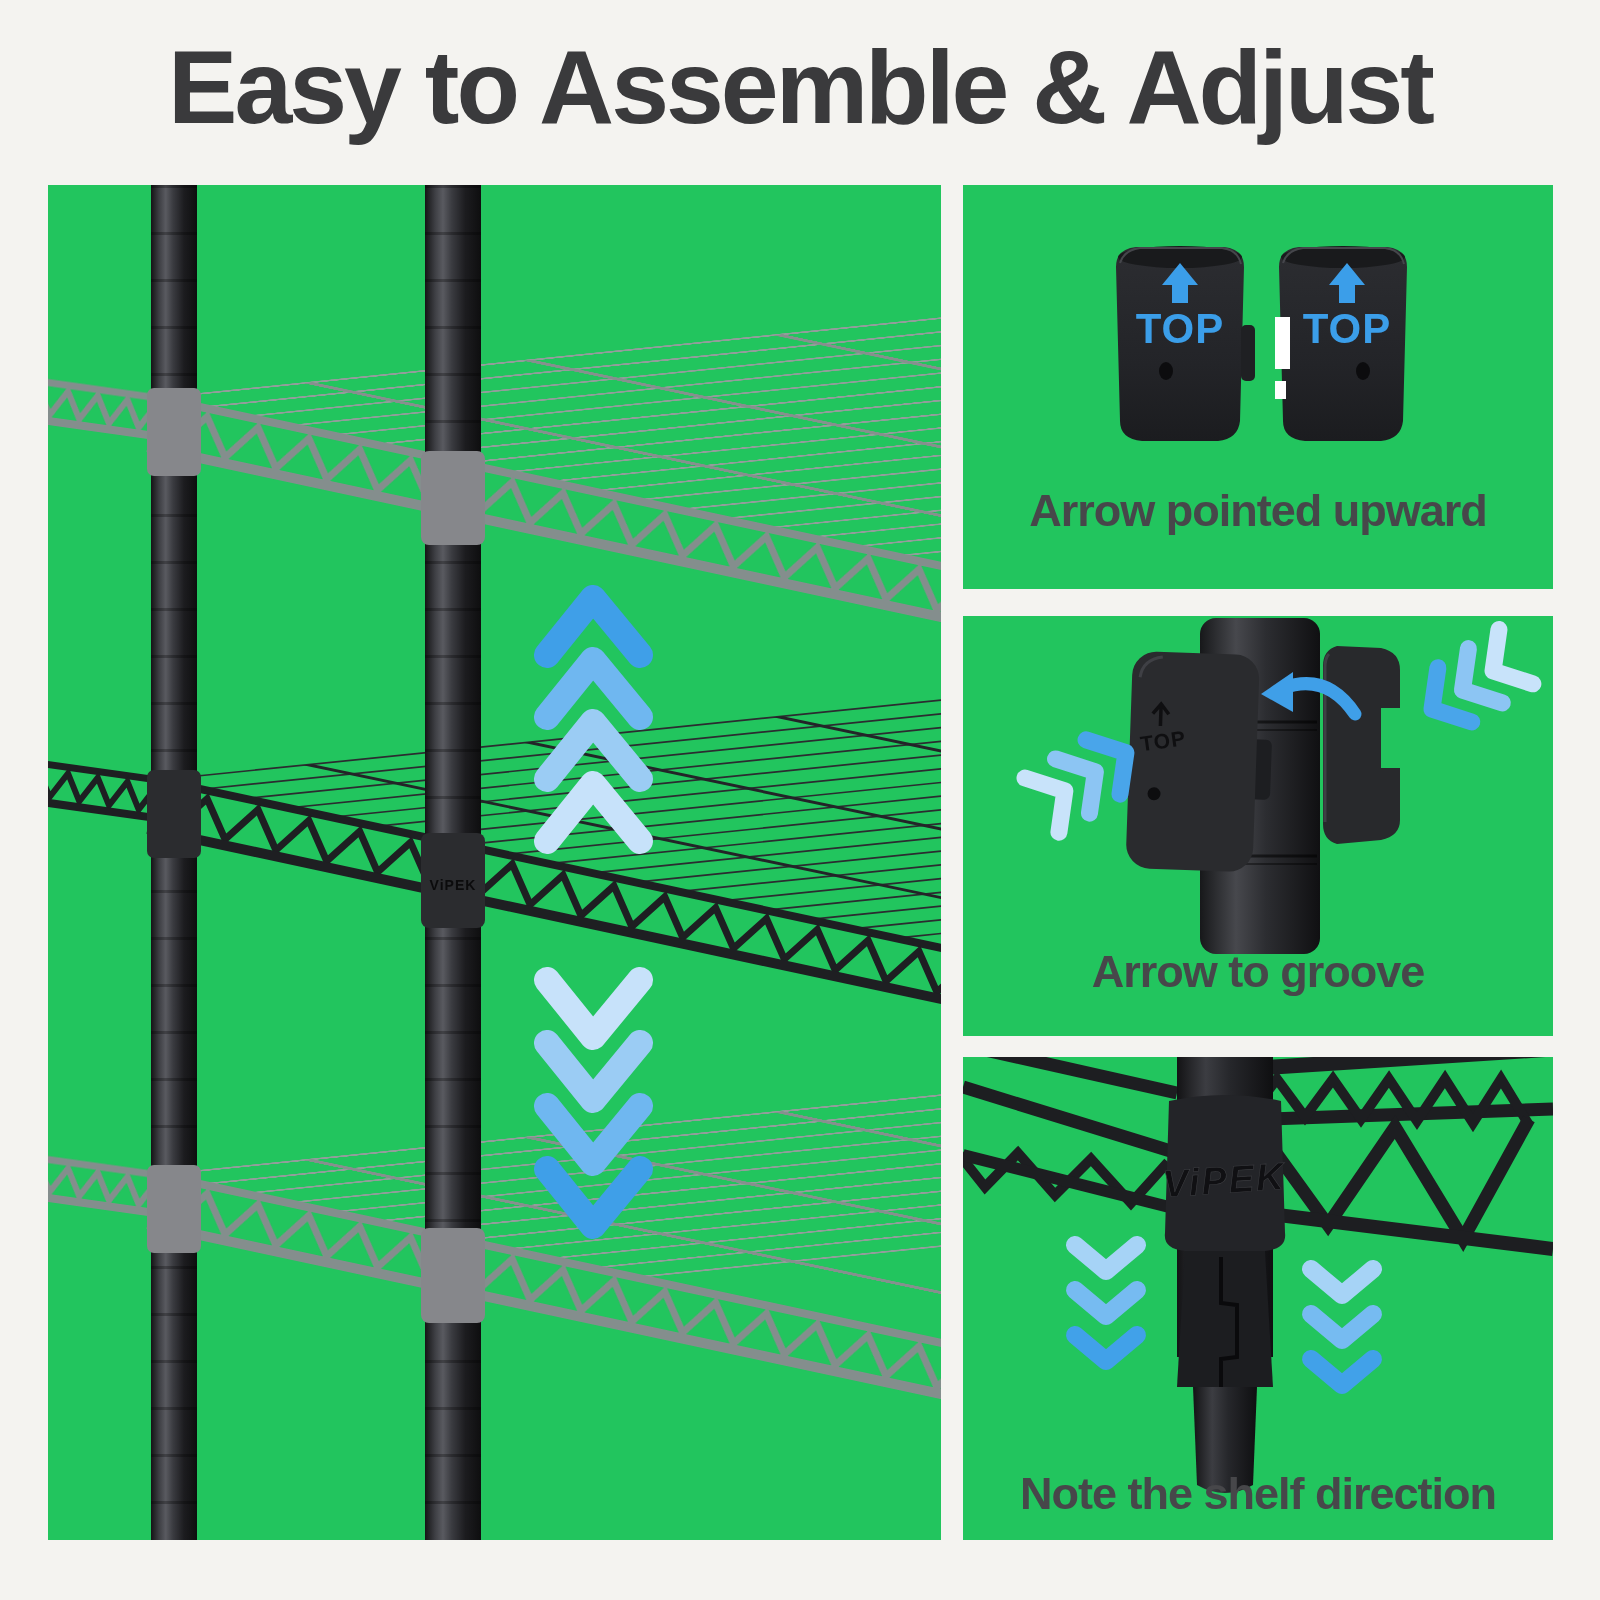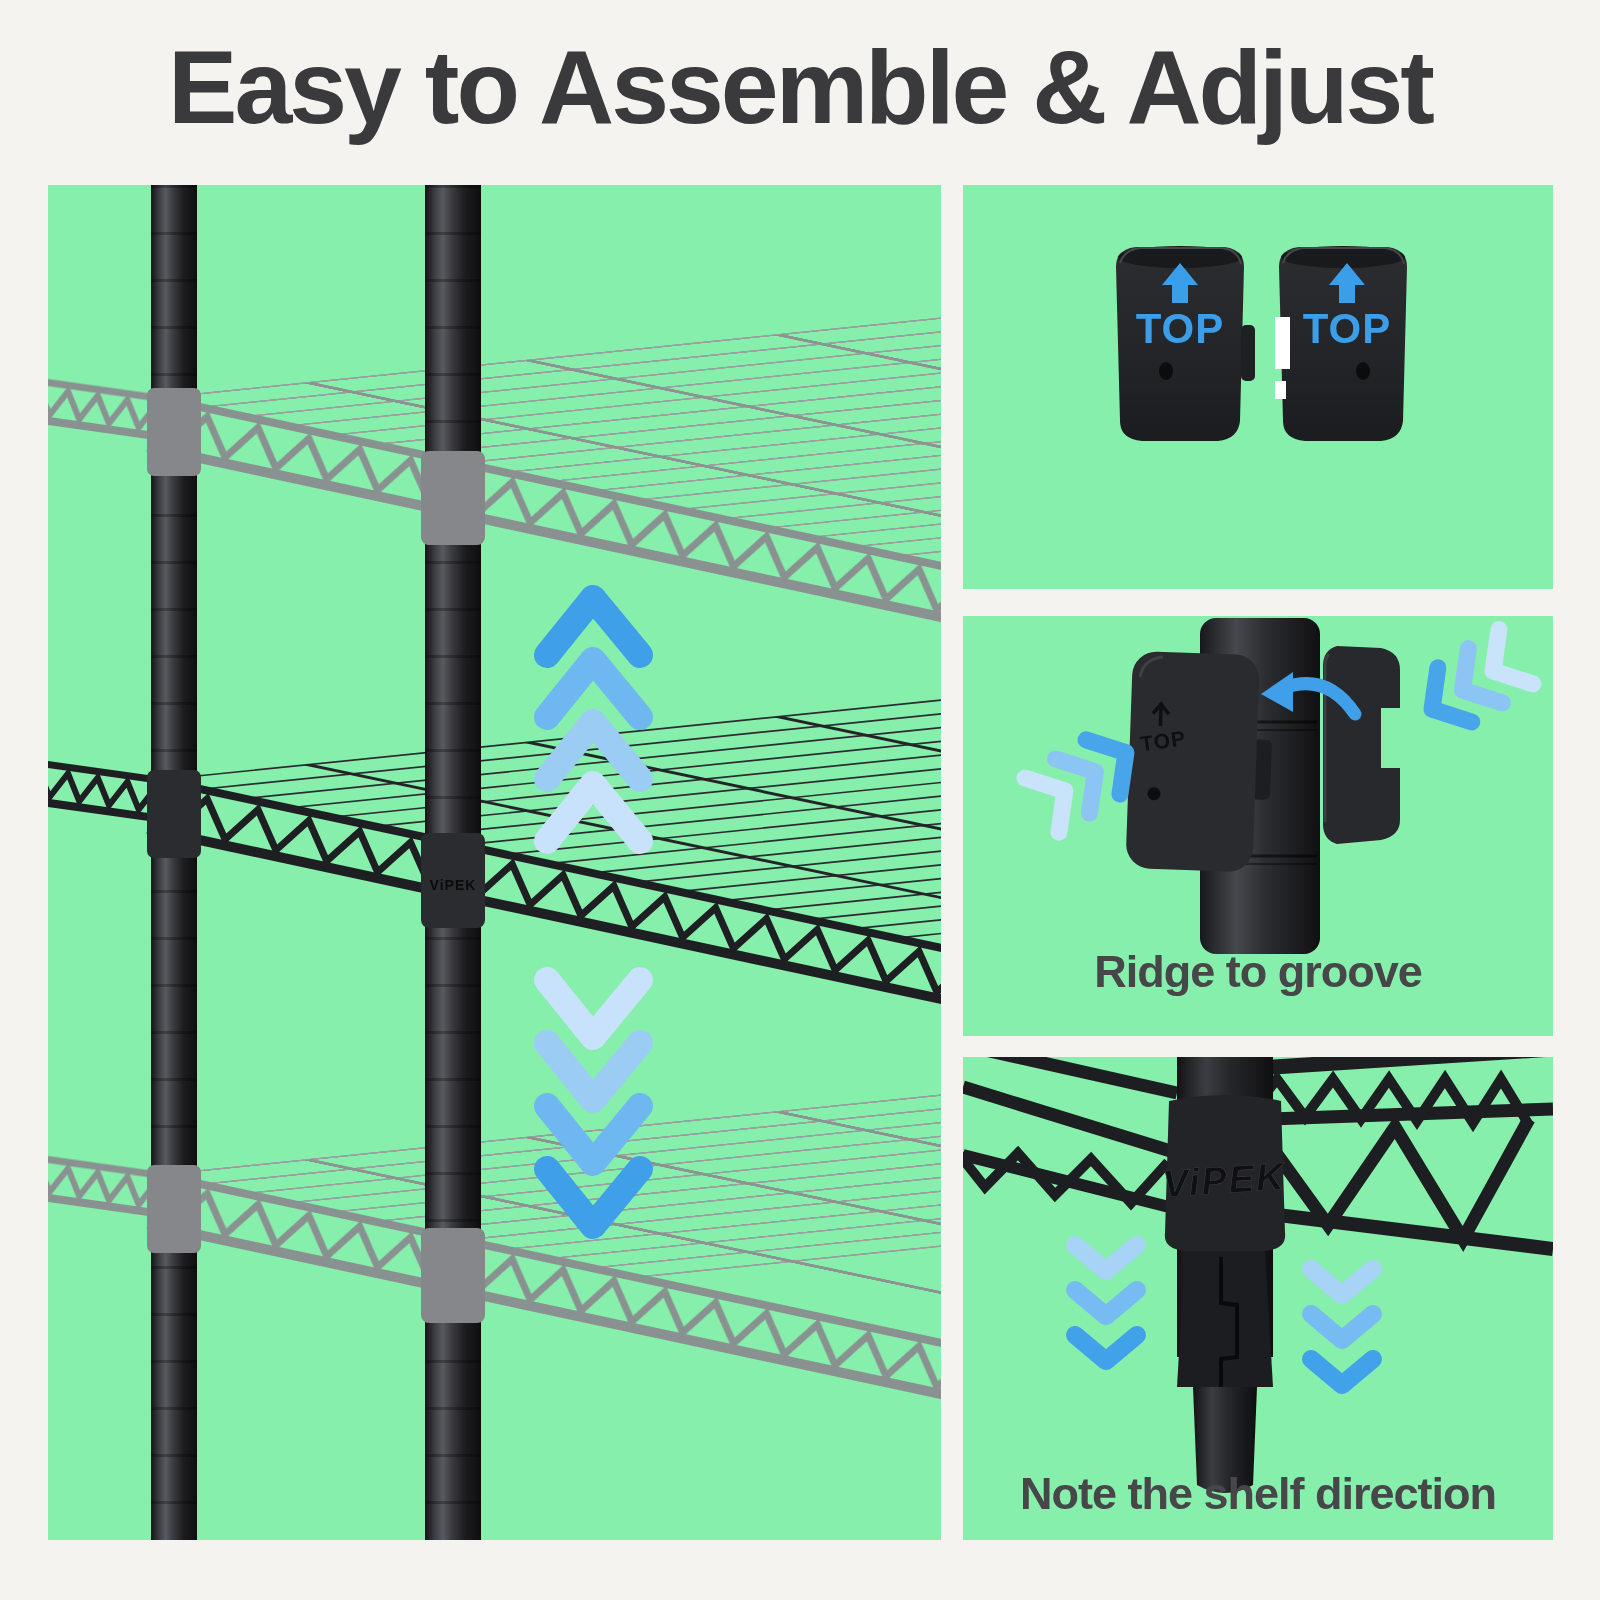--- a/index.html
+++ b/index.html
@@ -1,20 +1,20 @@
 <!DOCTYPE html>
 <html><head>
 <meta charset="utf-8">
 <style>
   html,body{margin:0;padding:0;background:#f4f3f0;}
   .stage{position:relative;width:1600px;height:1600px;background:#f4f3f0;overflow:hidden;
          font-family:"Liberation Sans", sans-serif;}
   .title{position:absolute;top:30px;left:0;width:100%;text-align:center;
          font-size:104px;font-weight:700;letter-spacing:-3px;color:#3a3a3c;line-height:1.1;}
-  .panel{position:absolute;background:#86efac;}
+  .panel{position:absolute;background:#22c55e;}
   #main-panel{left:48px;top:185px;width:893px;height:1355px;}
   #panel-arrow{left:963px;top:185px;width:590px;height:404px;}
   #panel-ridge{left:963px;top:616px;width:590px;height:420px;}
   #panel-direction{left:963px;top:1057px;width:590px;height:483px;}
   .caption{position:absolute;left:0;width:100%;text-align:center;
            font-size:45px;font-weight:700;color:#47474a;letter-spacing:-1px;}
   #panel-arrow .caption{bottom:52px;}
   #panel-ridge .caption{bottom:38px;}
   #panel-direction .caption{bottom:20px;}
   svg{display:block;}
@@ -231,20 +231,21 @@
         <rect x="2" y="76" width="15" height="52" fill="#ffffff"></rect>
         <rect x="2" y="140" width="11" height="18" fill="#ffffff"></rect>
         <g>
           <polygon class="accent-fill" points="74,22 56,44 92,44"></polygon>
           <rect class="accent-fill" x="66" y="44" width="16" height="18"></rect>
         </g>
         <text class="sleeve-label accent-fill" x="74" y="102" text-anchor="middle" font-size="42" letter-spacing="1">TOP</text>
         <ellipse cx="90" cy="130" rx="7" ry="9" fill="#0c0c0e"></ellipse>
       </g>
     </svg>
+    <div class="caption">Arrow pointed upward</div>
   </div>
 
   <div class="panel" id="panel-ridge">
     <svg width="590" height="420" viewBox="0 0 590 420">
       <defs>
         <linearGradient id="pg2" x1="0" y1="0" x2="1" y2="0">
           <stop offset="0" stop-color="#17181a"></stop>
             <stop offset="0.3" stop-color="#47484d"></stop>
           <stop offset="0.55" stop-color="#2c2d31"></stop>
             <stop offset="1" stop-color="#101012"></stop>
@@ -285,21 +286,21 @@
         <polyline class="chev" stroke-width="17" transform="translate(36,0)" points="0,0 27,32 0,64" stroke="#8cc5f3"></polyline>
         <polyline class="chev" stroke-width="17" transform="translate(72,0)" points="0,0 27,32 0,64" stroke="#49a5ea"></polyline>
       </g>
 
       <g transform="translate(452,66) rotate(-32)">
         <polyline class="chev" stroke-width="17" points="27,0 0,32 27,64" stroke="#49a5ea"></polyline>
         <polyline class="chev" stroke-width="17" transform="translate(36,0)" points="27,0 0,32 27,64" stroke="#8cc5f3"></polyline>
         <polyline class="chev" stroke-width="17" transform="translate(72,0)" points="27,0 0,32 27,64" stroke="#c8e3fa"></polyline>
       </g>
     </svg>
-    <div class="caption">Ridge to groove</div>
+    <div class="caption">Arrow to groove</div>
   </div>
 
   <div class="panel" id="panel-direction">
     <svg width="590" height="440" viewBox="0 0 590 440">
       <defs>
         <linearGradient id="pg3" x1="0" y1="0" x2="1" y2="0">
           <stop offset="0" stop-color="#131315"></stop>
             <stop offset="0.3" stop-color="#3c3d42"></stop>
           <stop offset="0.55" stop-color="#26272b"></stop>
             <stop offset="1" stop-color="#0f0f11"></stop>

